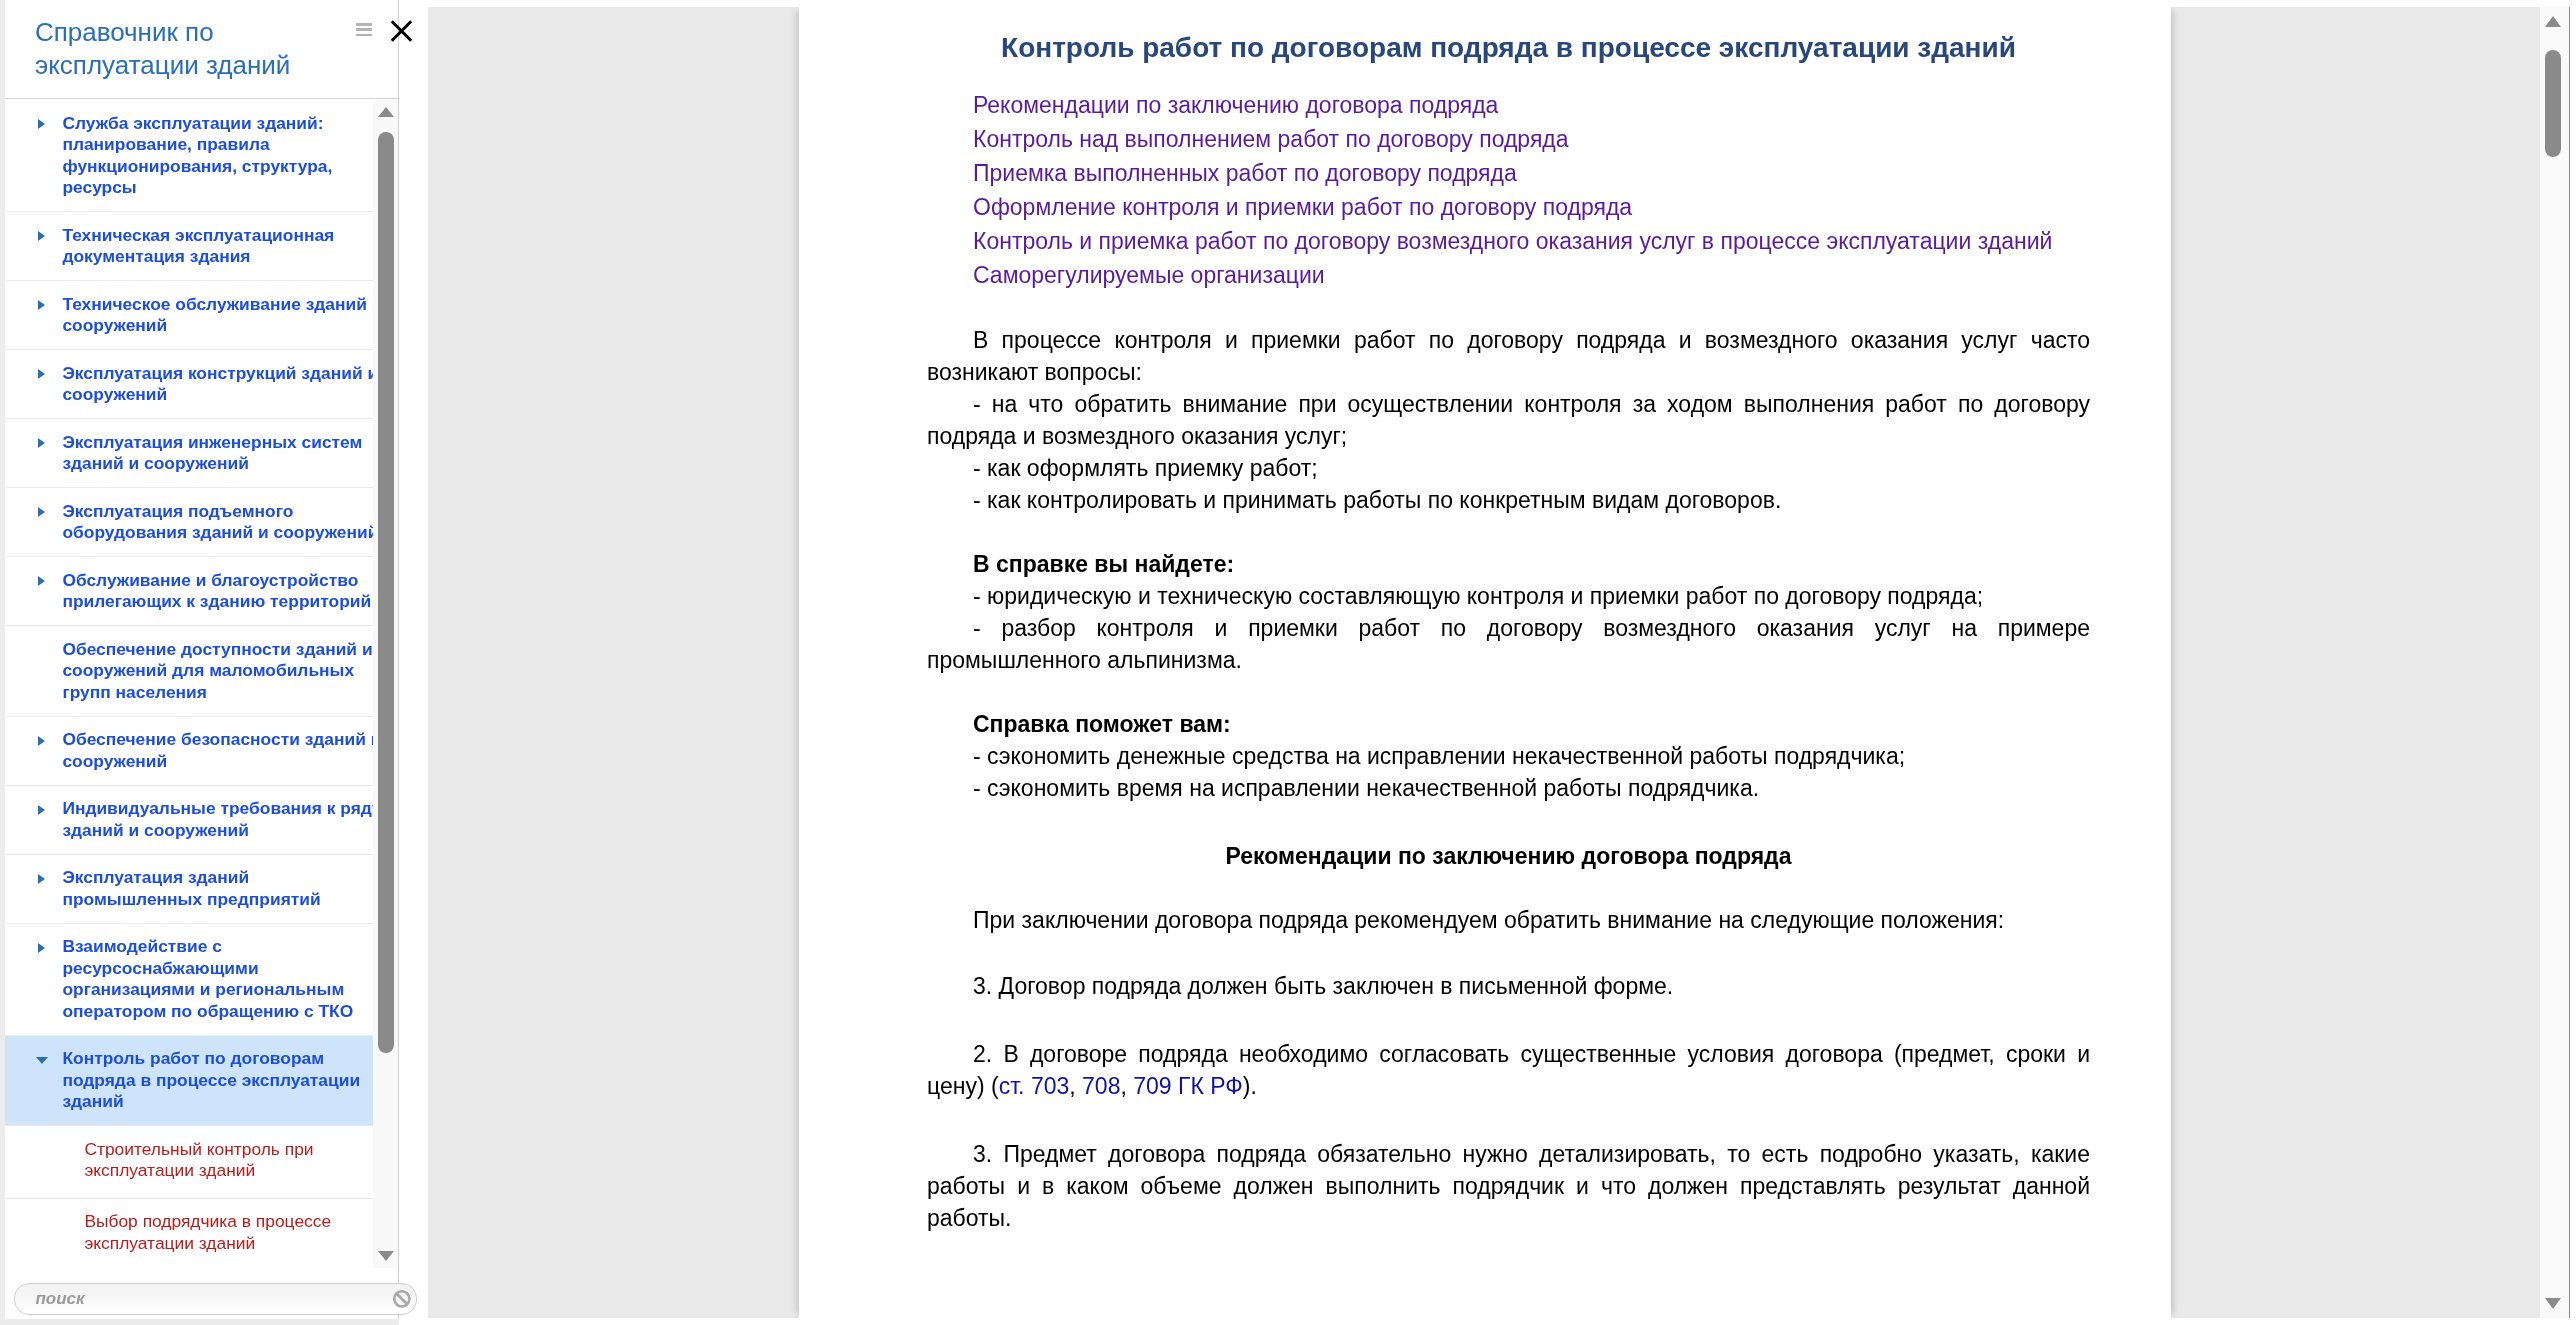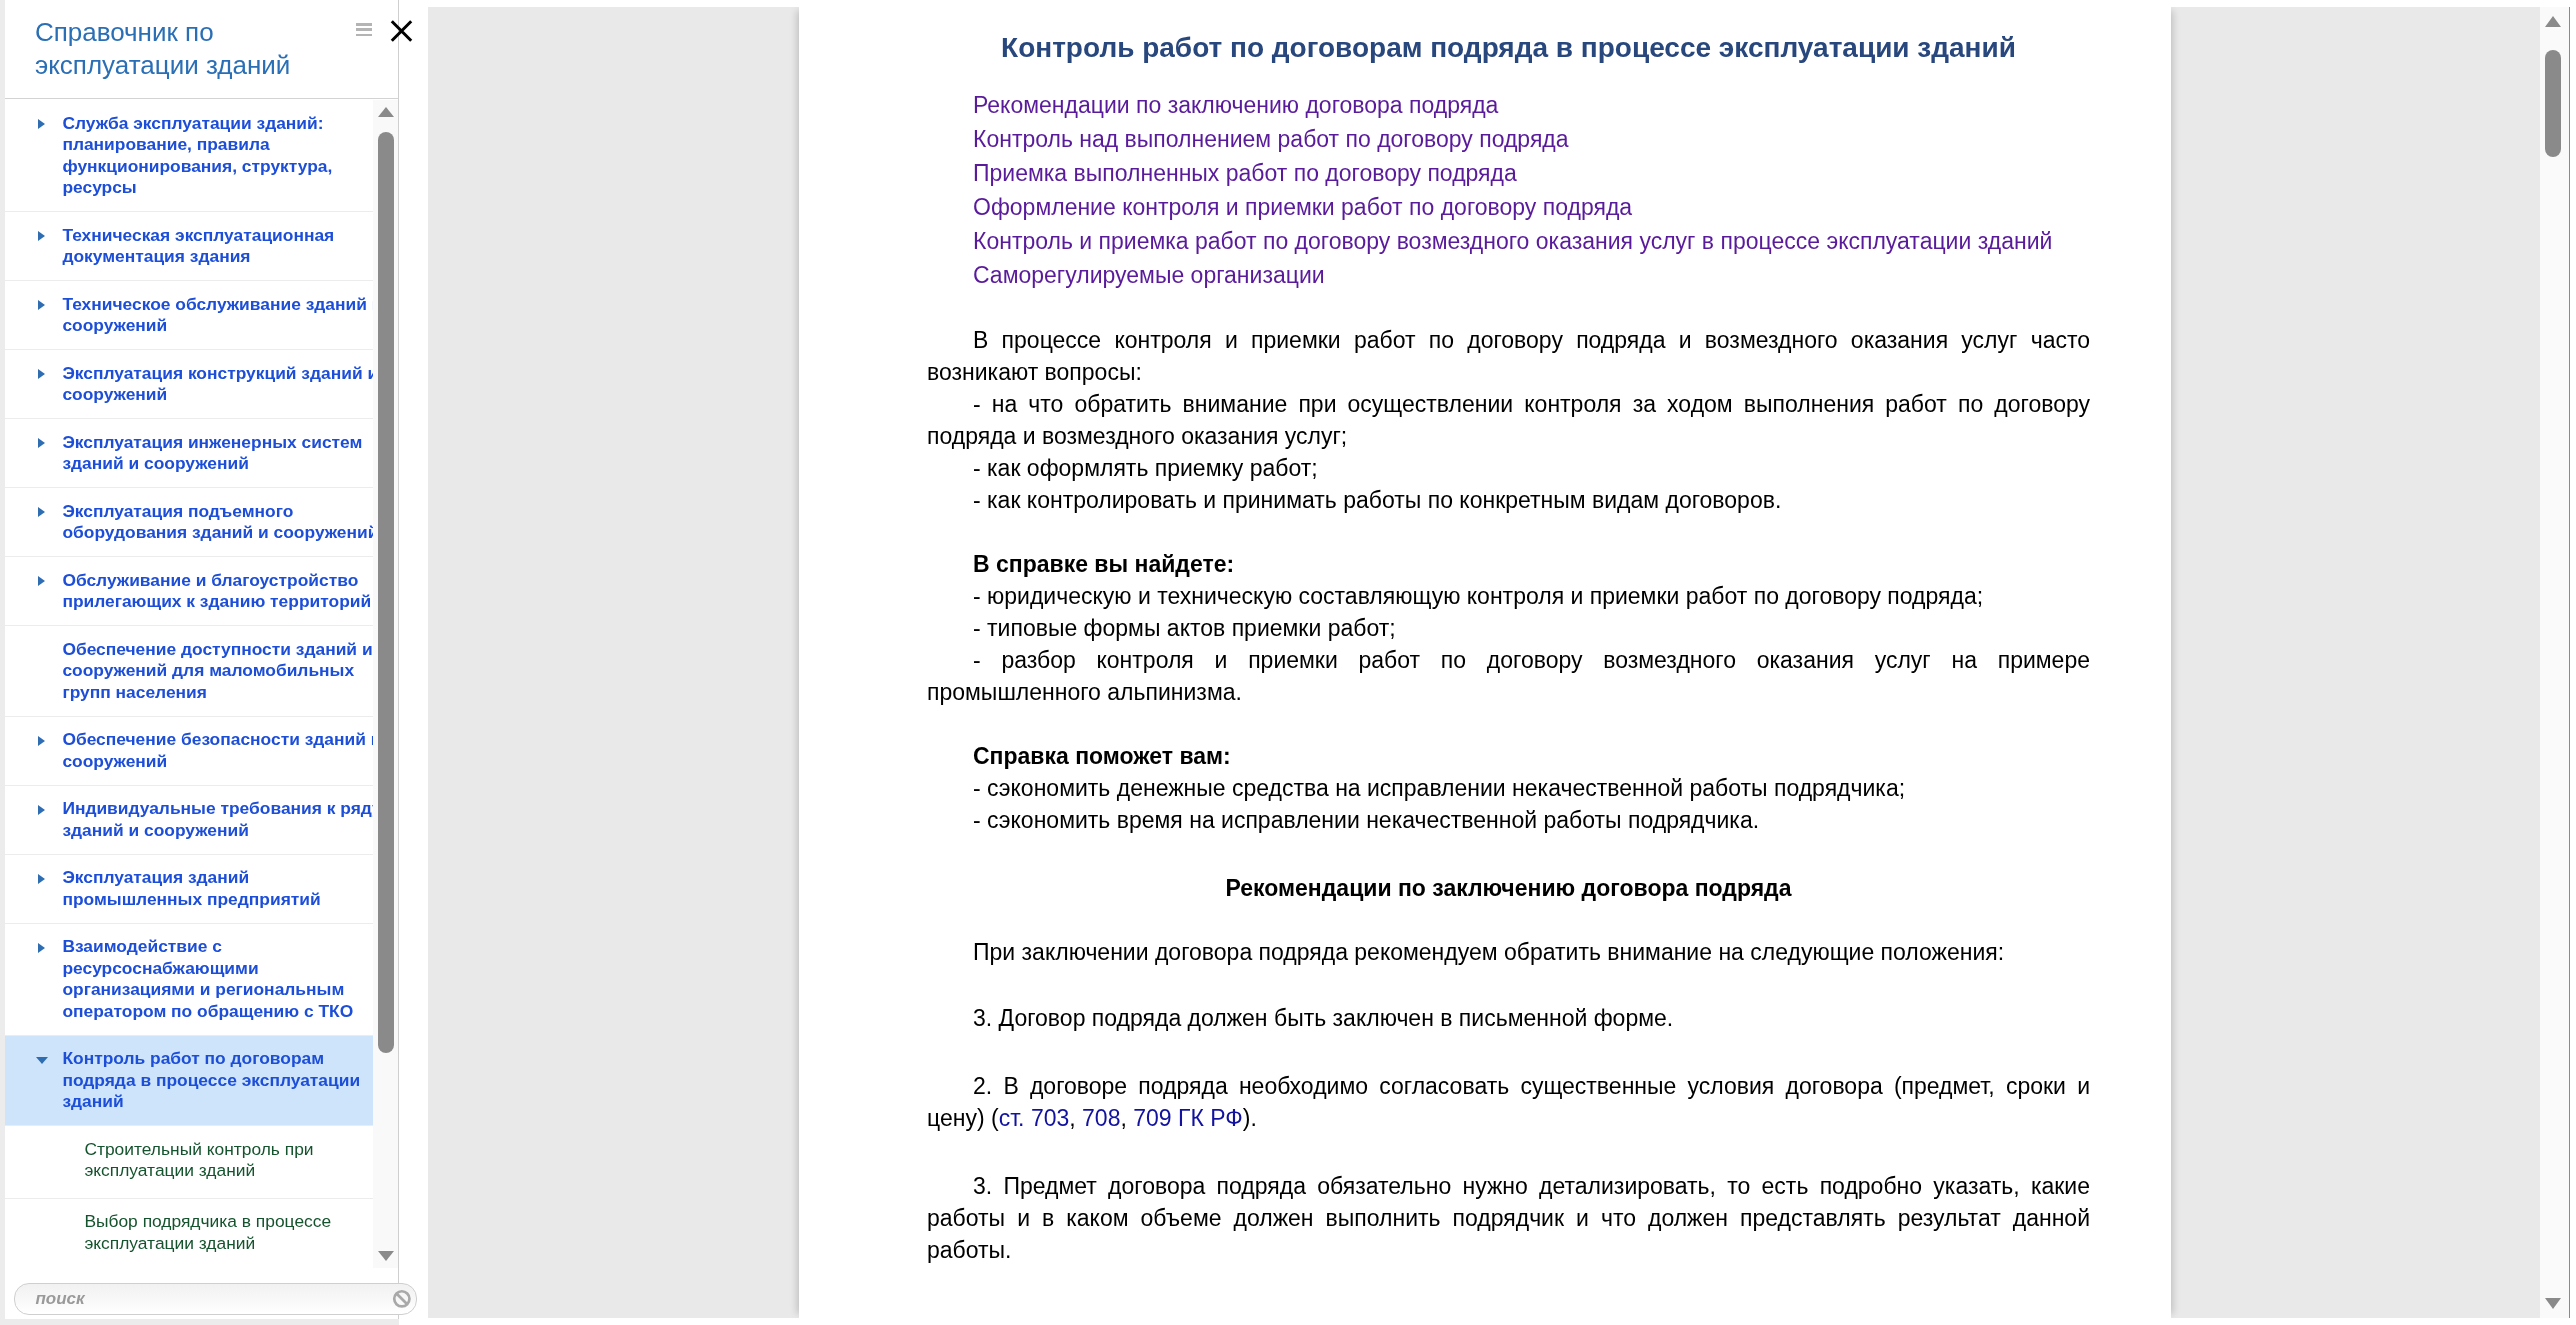--- a/index.html
+++ b/index.html
@@ -48,21 +48,21 @@
     border-left:7.2px solid #2f6db3;
   }
   .sb-item .arrow.down {
     left:31px; top:21.5px;
     border-left:6.3px solid transparent; border-right:6.3px solid transparent;
     border-top:7.2px solid #2f6db3; border-bottom:none;
   }
   .sb-sub {
     position:relative; border-bottom:1.8px solid #ececec;
     padding:12.5px 14.3px 16px 79px;
-    font-size:17.4px; line-height:21.5px; color:#14532d; cursor:pointer;
+    font-size:17.4px; line-height:21.5px; color:#b91c1c; cursor:pointer;
   }
   .sb-scroll {
     position:absolute; right:0; top:0; width:25px; height:1168px; background:#f9f9f9;
   }
   .sb-scroll .up {
     position:absolute; left:5.4px; top:7.2px; width:0; height:0;
     border-left:8px solid transparent; border-right:8px solid transparent;
     border-bottom:10.7px solid #8a8a8a;
   }
   .sb-scroll .thumb {
@@ -207,21 +207,20 @@
 
       <div class="gap" style="height:32px"></div>
       <p class="p">В процессе контроля и приемки работ по договору подряда и возмездного оказания услуг часто возникают вопросы:</p>
       <p class="p">- на что обратить внимание при осуществлении контроля за ходом выполнения работ по договору подряда и возмездного оказания услуг;</p>
       <p class="p">- как оформлять приемку работ;</p>
       <p class="p">- как контролировать и принимать работы по конкретным видам договоров.</p>
 
       <div class="gap"></div>
       <p class="p bold">В справке вы найдете:</p>
       <p class="p">- юридическую и техническую составляющую контроля и приемки работ по договору подряда;</p>
-      <p class="p">- типовые формы актов приемки работ;</p>
       <p class="p">- разбор контроля и приемки работ по договору возмездного оказания услуг на примере промышленного альпинизма.</p>
 
       <div class="gap"></div>
       <p class="p bold">Справка поможет вам:</p>
       <p class="p">- сэкономить денежные средства на исправлении некачественной работы подрядчика;</p>
       <p class="p">- сэкономить время на исправлении некачественной работы подрядчика.</p>
 
       <div class="gap" style="height:36px"></div>
       <p class="p center">Рекомендации по заключению договора подряда</p>
 

